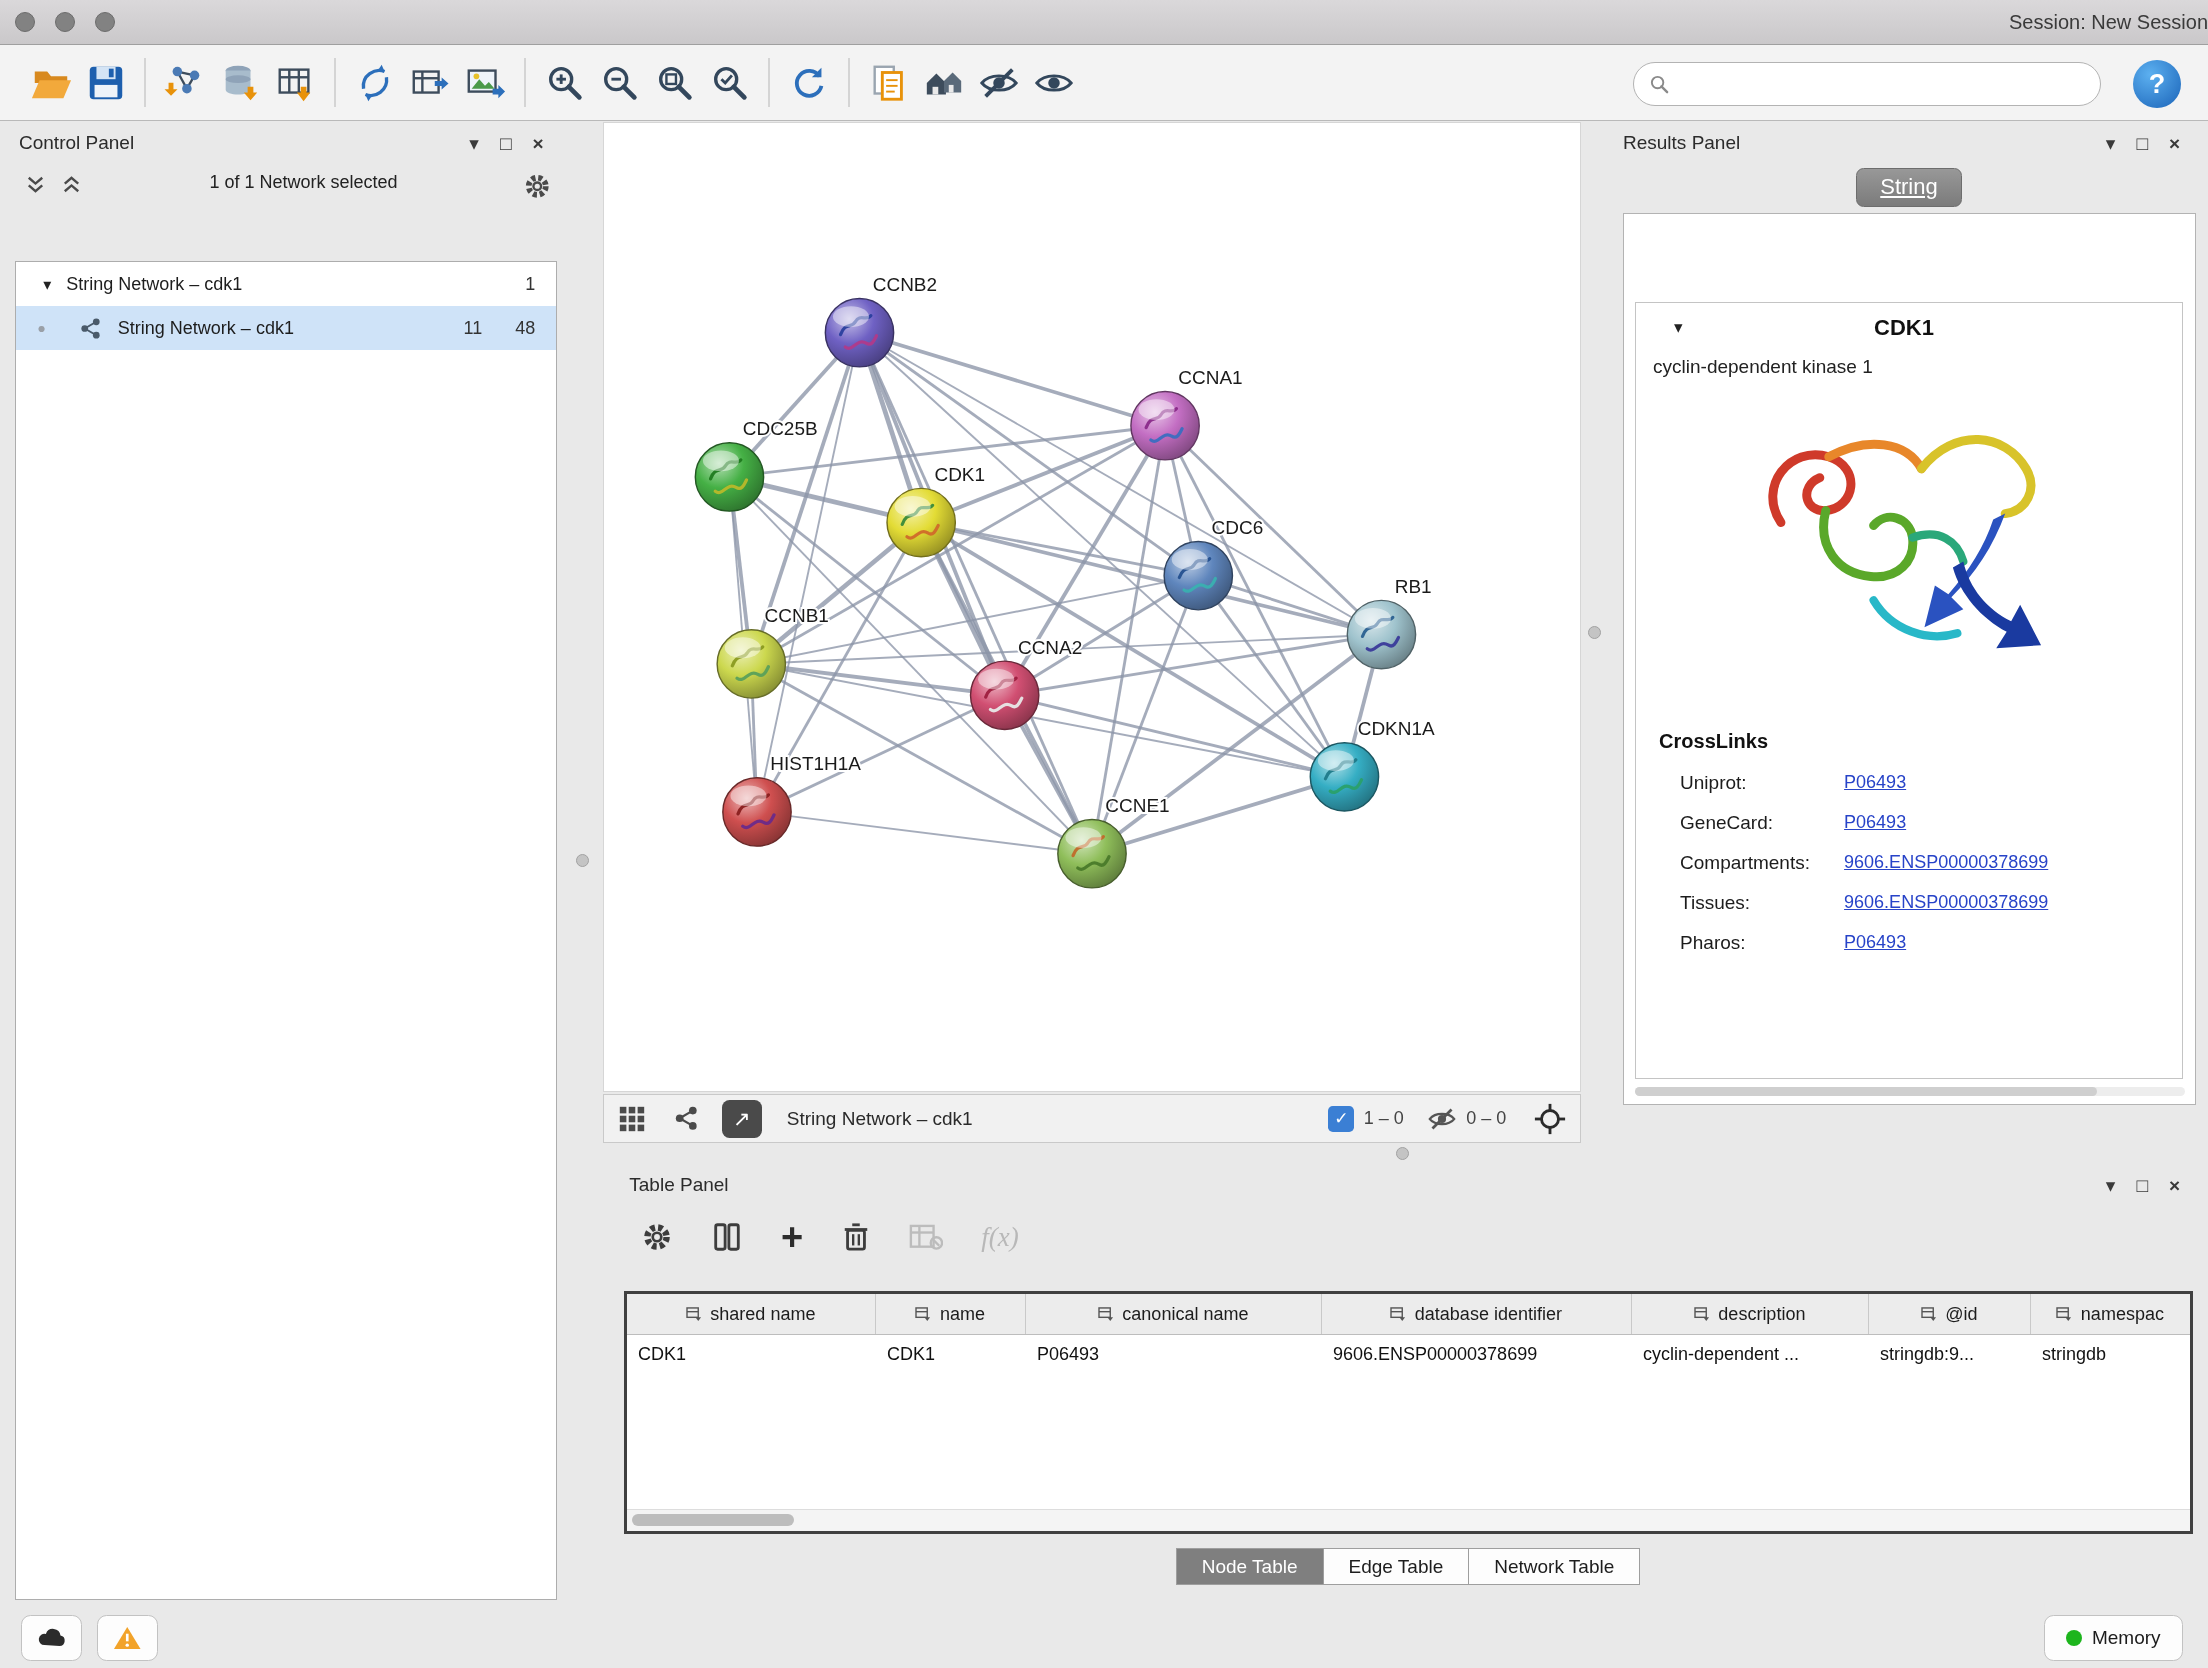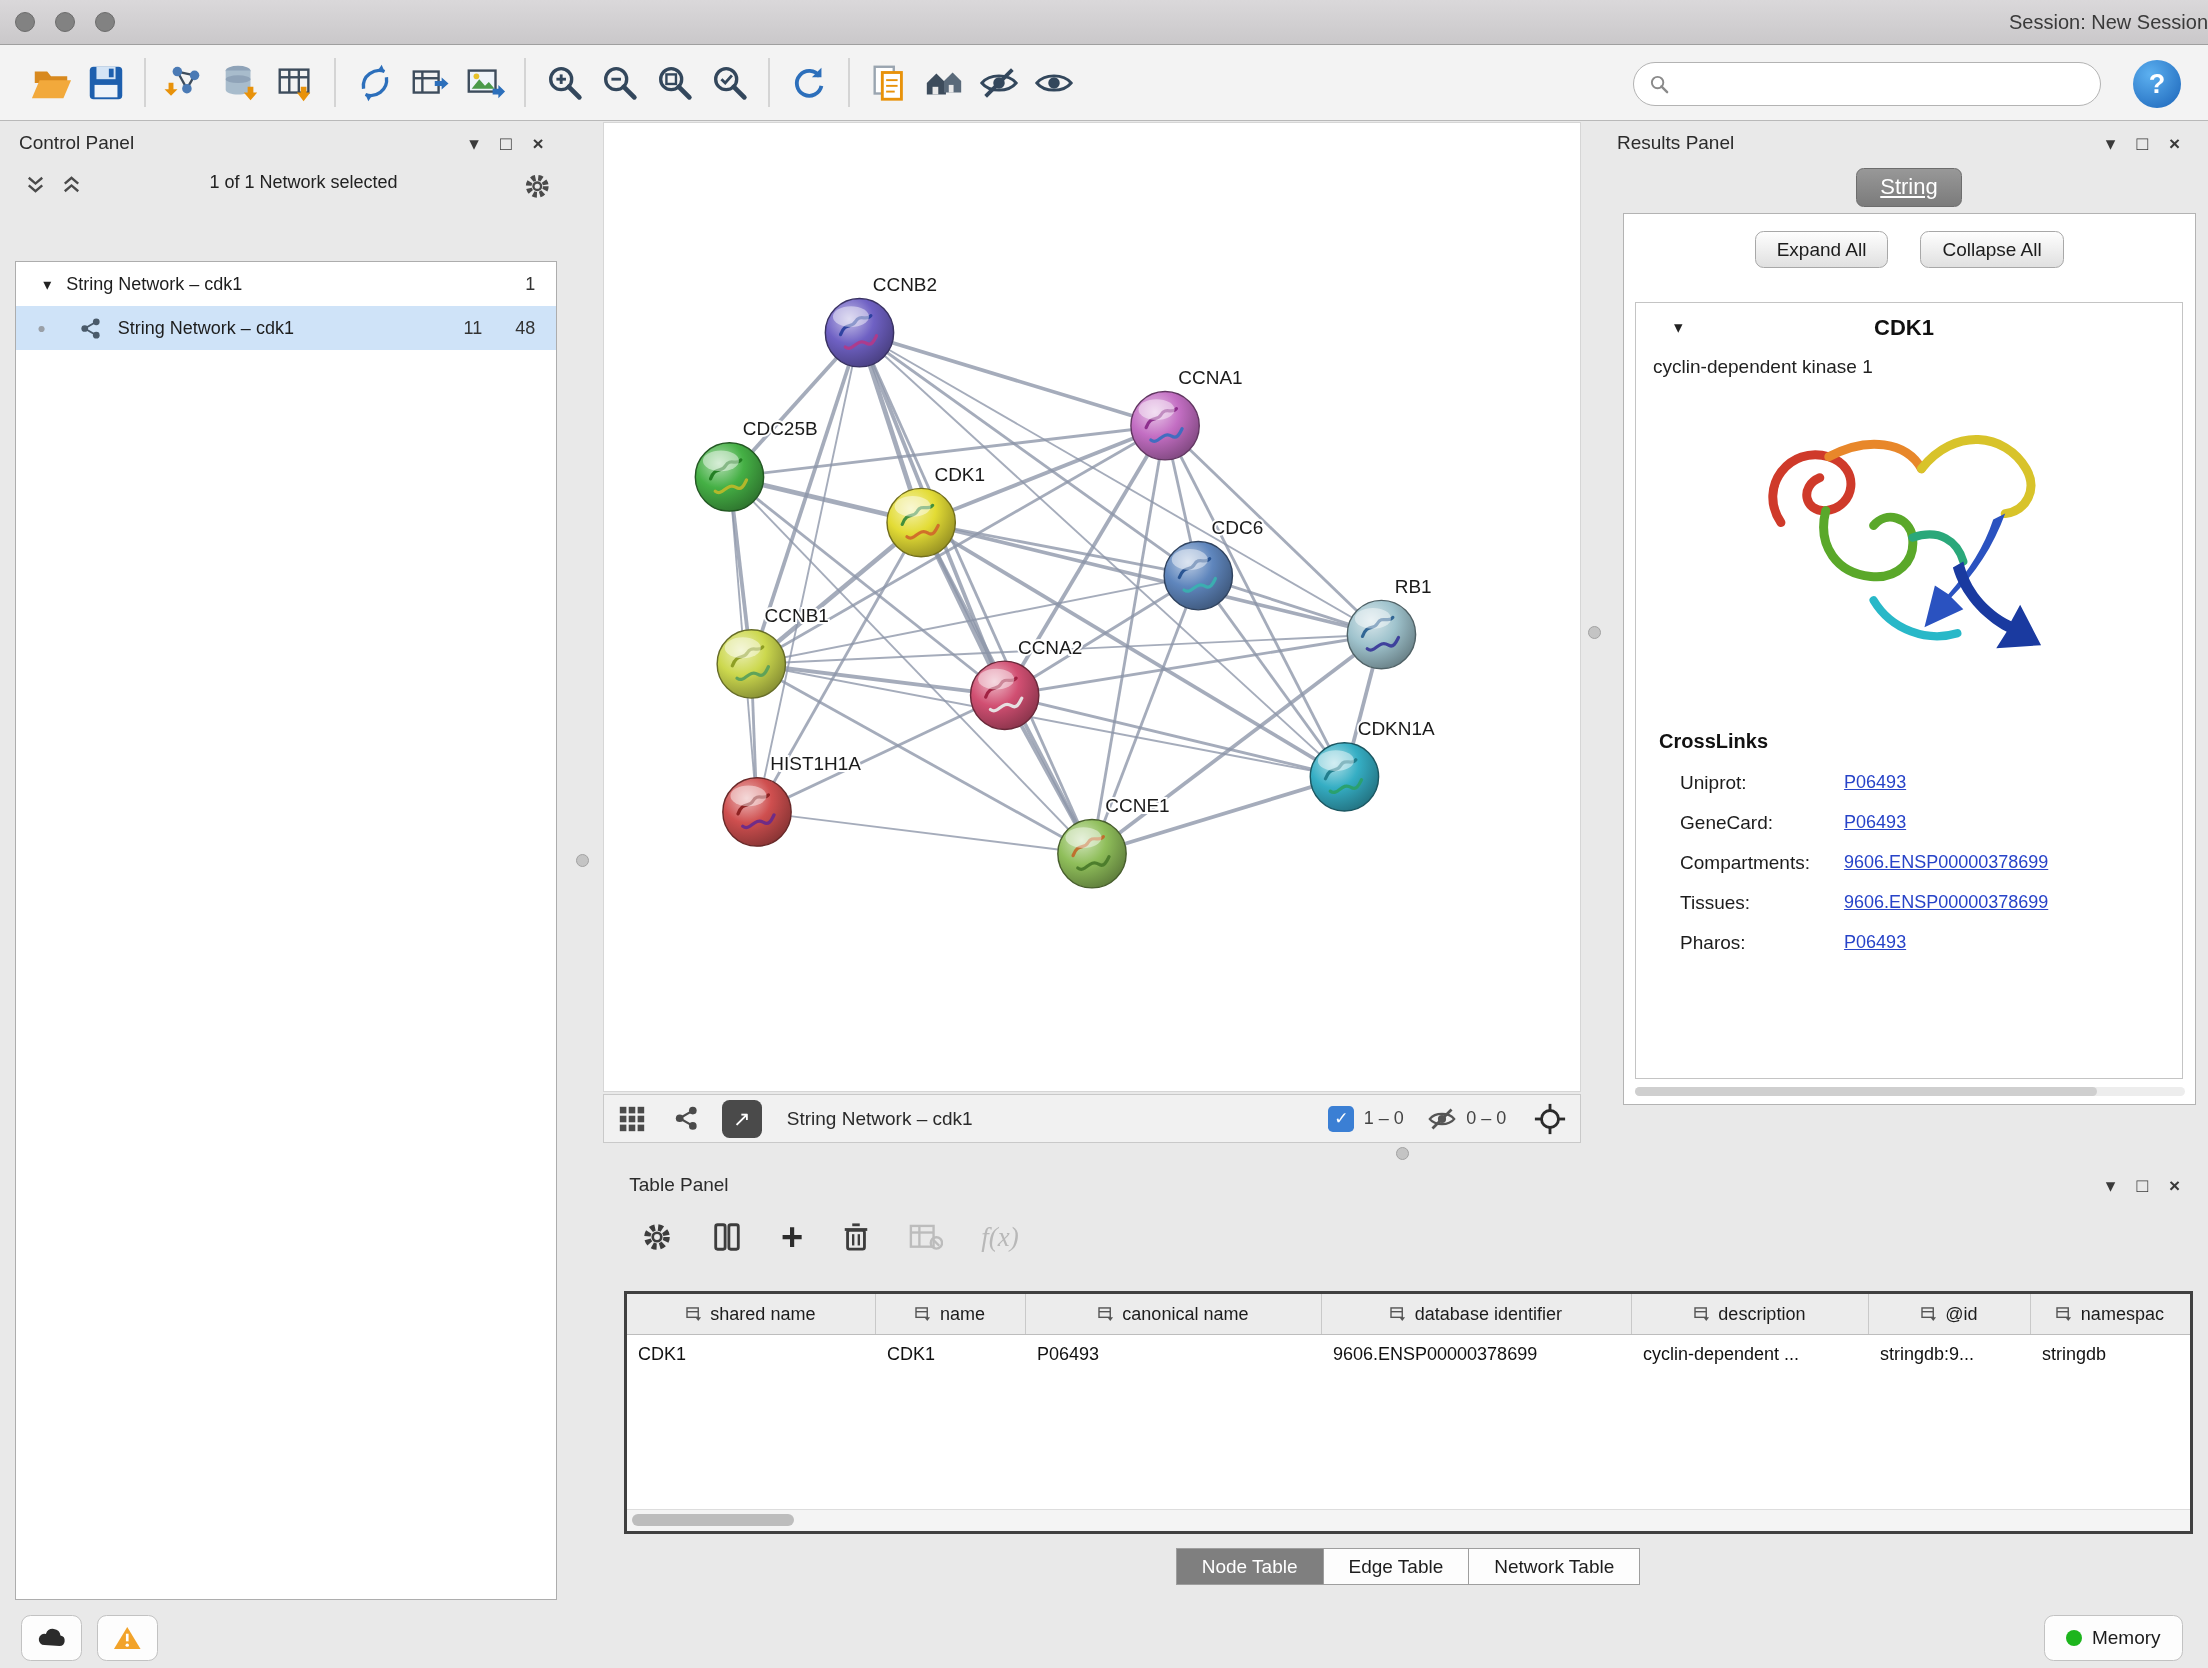--- a/index.html
+++ b/index.html
@@ -551,33 +551,29 @@
       <circle cx="18" cy="18" r="9" fill="none" stroke="#2b2b2b" stroke-width="3"></circle>
       <line x1="18" y1="2" x2="18" y2="10" stroke="#2b2b2b" stroke-width="3"></line>
       <line x1="18" y1="26" x2="18" y2="34" stroke="#2b2b2b" stroke-width="3"></line>
       <line x1="2" y1="18" x2="10" y2="18" stroke="#2b2b2b" stroke-width="3"></line>
       <line x1="26" y1="18" x2="34" y2="18" stroke="#2b2b2b" stroke-width="3"></line>
     </svg>
   </div>
 
   <div class="results-panel">
     <div class="panel-head">
-      <span class="panel-title" style="margin-left:0">Results Panel</span>
+      <span class="panel-title" style="margin-left:6px">Results Panel</span>
       <span class="win-icons">
         <span>▾</span>
         <span>□</span>
         <span style="font-weight:bold">×</span>
       </span>
     </div>
     <button class="darkbtn rp-stringbtn">String</button>
     <div class="rp-box">
-      <div class="rp-buttons">
-        <button class="btn3d">Expand All</button>
-        <button class="btn3d">Collapse All</button>
-      </div>
       <div class="rp-inner">
         <div class="rp-sec-head">
           <span class="caret">▾</span>
           <span class="pname">CDK1</span>
         </div>
         <div class="rp-desc">cyclin-dependent kinase 1</div>
         <div class="rp-img">
           <svg width="361" height="314" viewBox="0 0 240 210">
             <g fill="none" stroke-linecap="round">
               <path d="M34 88 C18 64 40 36 66 44 C88 51 84 78 64 80 C50 81 46 64 60 58" stroke="#cf3a2a" stroke-width="6"></path>

